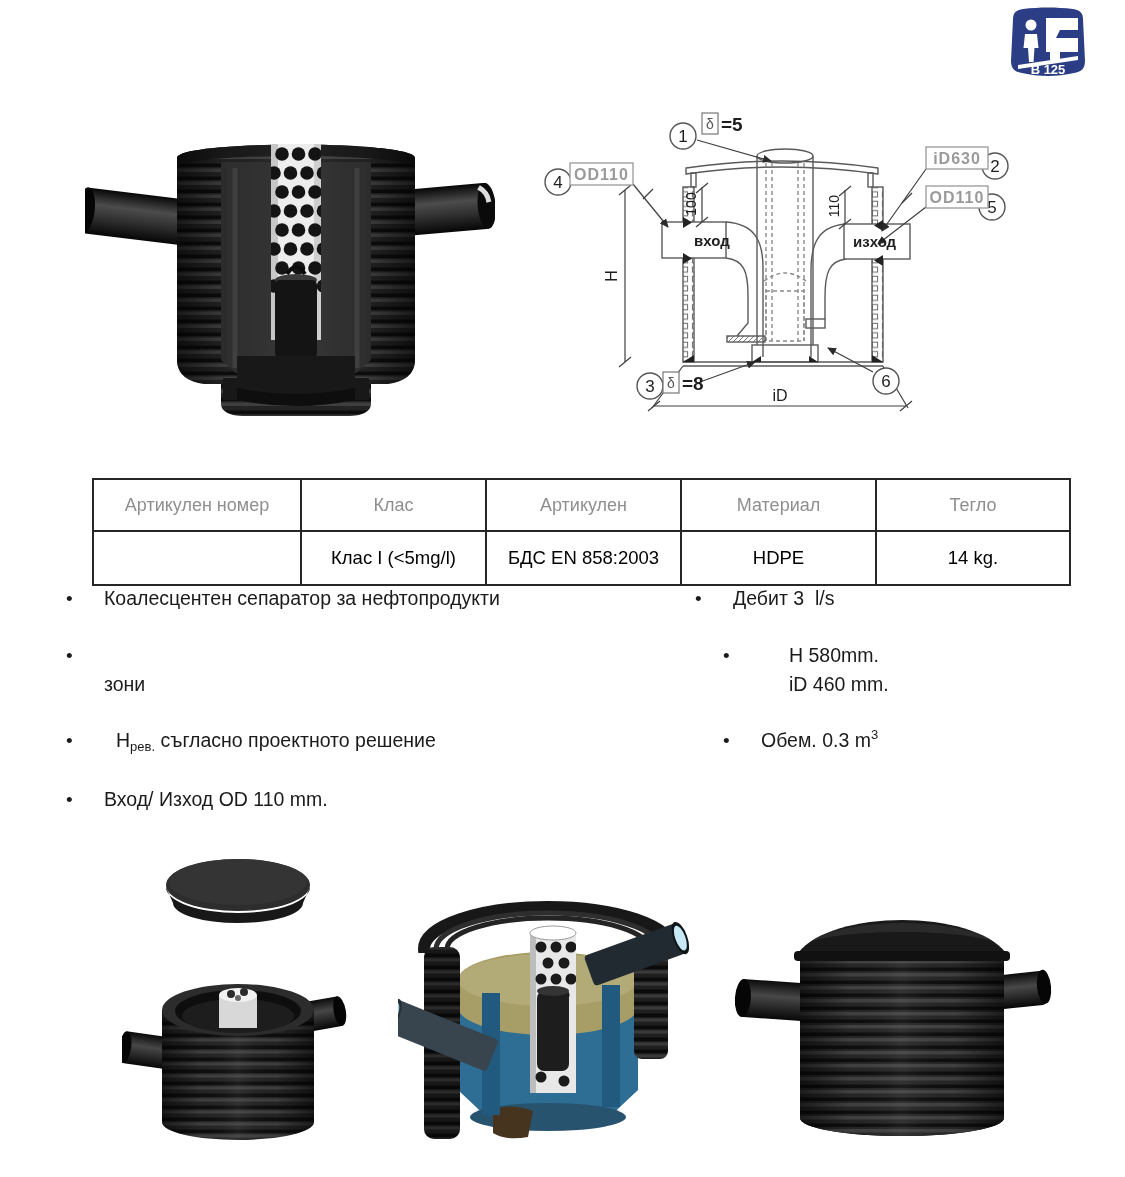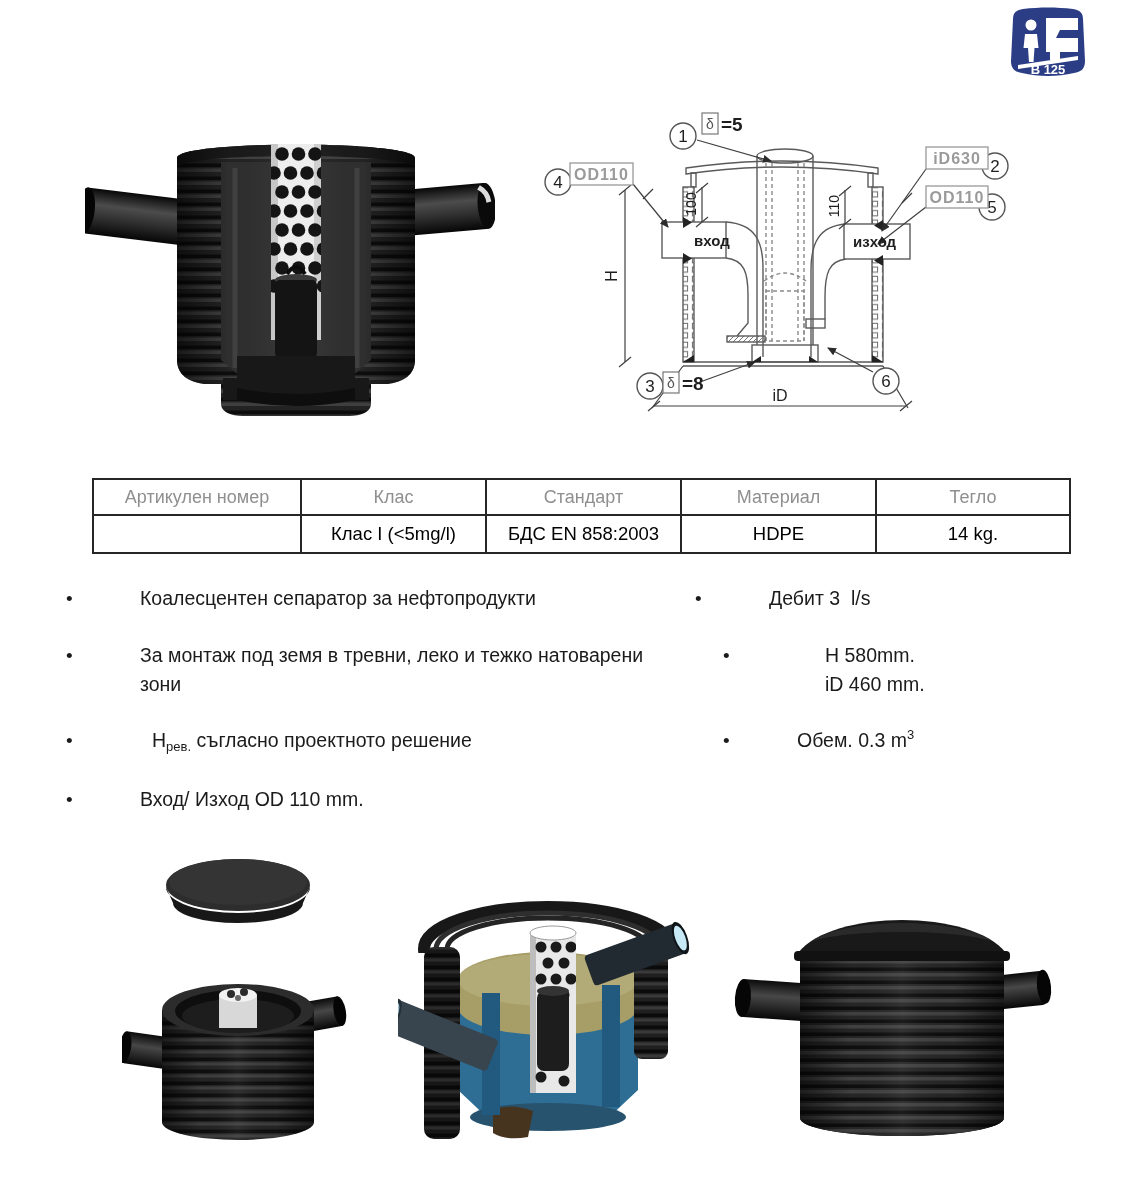--- a/index.html
+++ b/index.html
@@ -8,28 +8,28 @@
 
   .fig { position:absolute; }
   .fig-badge { left:1008px; top:6px; width:80px; height:74px; }
   .fig-main  { left:85px;  top:128px; width:410px; height:300px; }
   .fig-diag  { left:540px; top:105px; width:480px; height:345px; }
   .fig-bl    { left:122px; top:845px; width:235px; height:300px; }
   .fig-bm    { left:398px; top:885px; width:295px; height:280px; }
   .fig-br    { left:722px; top:893px; width:335px; height:262px; }
 
   table.spec-table { position:absolute; left:92px; top:478px; border-collapse:collapse; table-layout:fixed; }
-  .spec-table th, .spec-table td { border:2px solid #262626; text-align:center; vertical-align:middle; padding:4px 4px; overflow:hidden; white-space:nowrap; }
+  .spec-table th, .spec-table td { border:2px solid #262626; text-align:center; vertical-align:middle; padding:12px 4px; overflow:hidden; white-space:nowrap; }
   .spec-table th { height:26px; font-weight:normal; font-size:18px; color:#8f8f8f; }
   .spec-table td { height:28px; font-size:18.5px; color:#000;margin-left:36px; }
 
   .bullet { position:absolute; display:flex; font-size:19.5px; color:#1b1b1b; line-height:29px; }
   .bullet .dot { flex:0 0 38px; }
   .bullet .dot::before { content:"\2022"; font-size:19px; }
-  .bullet .txt { white-space:pre-wrap;margin-left:36px; }
+  .bullet .txt { white-space:pre-wrap; }
   .sub { font-size:13px; position:relative; top:4px; }
   .sup { font-size:13px; position:relative; top:-8px; }
 
   
   .d-ink   { fill:#1e1e1e; font-family:"Liberation Sans",sans-serif; }
   .d-gray  { fill:#9a9a9a; font-family:"Liberation Sans",sans-serif; font-weight:bold; letter-spacing:1px; }
   .d-bold  { font-weight:bold; }
 </style>
 </head>
 <body>
@@ -240,21 +240,21 @@
         <col style="width:208px">
         <col style="width:185px">
         <col style="width:195px">
         <col style="width:195px">
         <col style="width:194px">
       </colgroup>
     <thead>
       <tr>
         <th>Артикулен номер</th>
         <th>Клас</th>
-        <th>Стандарт</th>
+        <th>Артикулен</th>
         <th>Материал</th>
         <th>Тегло</th>
       </tr>
     </thead>
     <tbody>
       <tr>
         <td></td>
         <td>Клас I (&lt;5mg/l)</td>
         <td>БДС EN 858:2003</td>
         <td>HDPE</td>
@@ -262,21 +262,21 @@
       </tr>
     </tbody>
   </table>
 
   <div class="bullet" style="left:66px; top:584px; width:620px;">
     <span class="dot"></span>
     <span class="txt">Коалесцентен сепаратор за нефтопродукти</span>
   </div>
   <div class="bullet" style="left:66px; top:641px; width:620px;">
     <span class="dot"></span>
-    <span class="txt"><span>За монтаж под земя в тревни, леко и тежко натоварени</span><br><span>зони</span></span>
+    <span class="txt"><br><span>зони</span></span>
   </div>
   <div class="bullet" style="left:66px; top:726px; width:620px;gap:12px;">
     <span class="dot"></span>
     <span class="txt"><span>Н</span><span class="sub">рев.</span><span> съгласно проектното решение</span></span>
   </div>
   <div class="bullet" style="left:66px; top:785px; width:620px;">
     <span class="dot"></span>
     <span class="txt">Вход/ Изход OD 110 mm.</span>
   </div>
 

